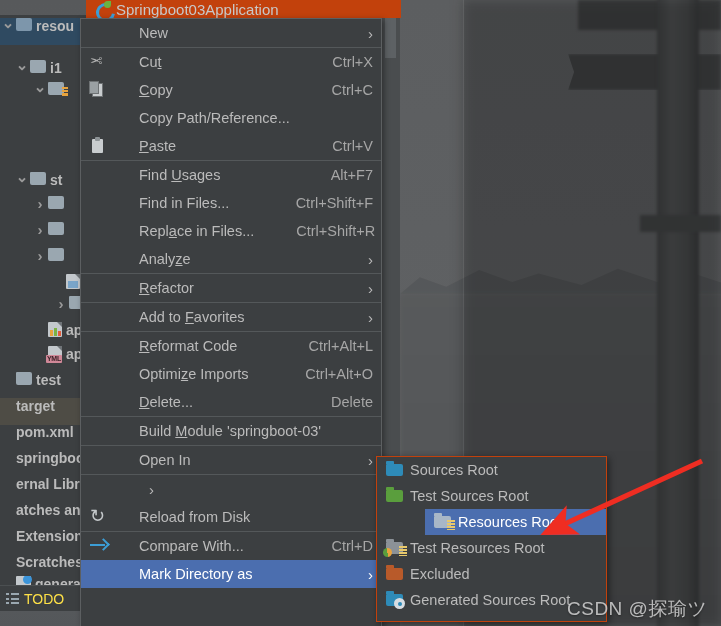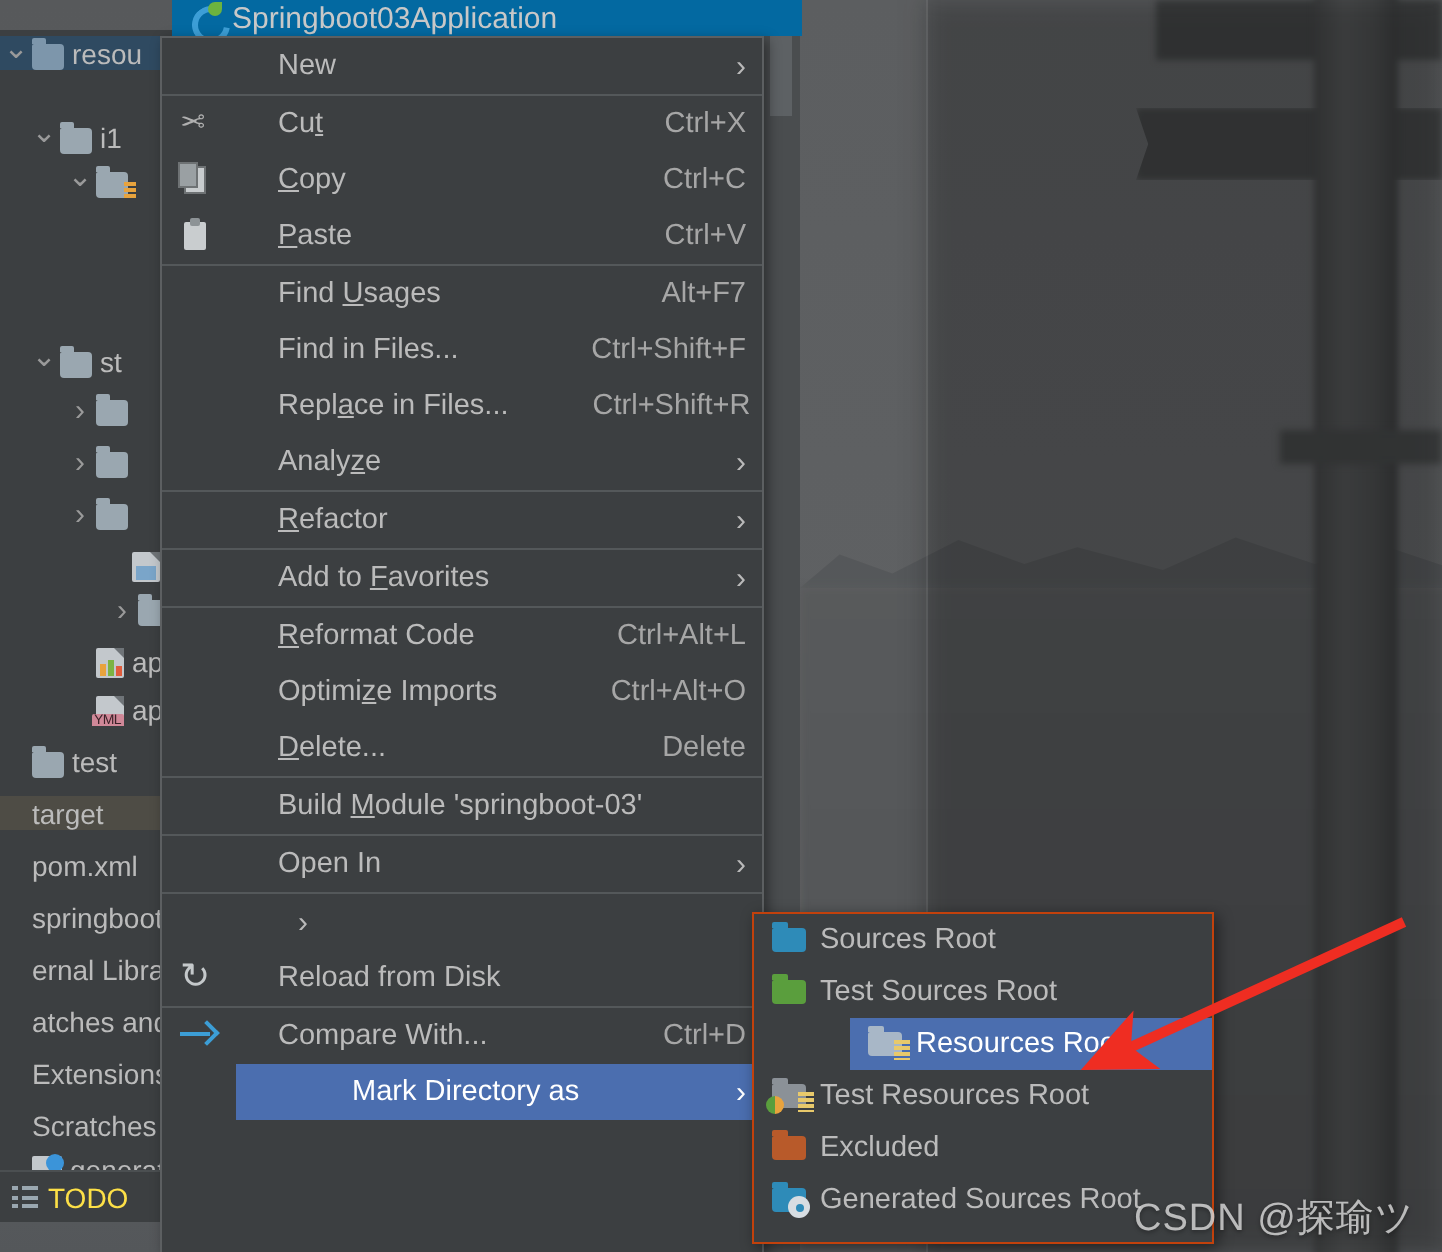--- a/index.html
+++ b/index.html
@@ -69,24 +69,24 @@
   }
 
   
   .sidebar {
     position: absolute; left: 0; top: 15px; width: 86px; height: 596px;
     background: #3c3f41;
     color: #a9b7c6;
   }
   .tree-row {
     position: absolute; left: 0;
-    height: 17px; width: 86px;
-    display: flex; align-items: flex-end;
+    height: 27px; width: 86px;
+    display: flex; align-items: flex-start;
     font-size: 14px; color: #bbbbbb;
-    white-space: nowrap; overflow: hidden;
+    white-space: nowrap; overflow: hidden; font-weight: bold;
   }
   .tree-row.sel { background: #2f4a61; }
   .tree-row.sel2 { background: #4e4c45; }
   .chev {
     width: 16px; flex: 0 0 16px; text-align: center;
     font-size: 11px; color: #9a9a9a; line-height: 1;
   }
   .chev.down::before { content: "\2304"; position: relative; top: -3px; font-size: 15px; }
   .chev.right::before { content: "\203A"; font-size: 15px; }
   .folder {
@@ -170,21 +170,21 @@
       linear-gradient(#9aa7b0 0 0) 0 4.5px/3px 2px no-repeat,
       linear-gradient(#9aa7b0 0 0) 5px 4.5px/8px 2px no-repeat,
       linear-gradient(#9aa7b0 0 0) 0 9px/3px 2px no-repeat,
       linear-gradient(#9aa7b0 0 0) 5px 9px/8px 2px no-repeat;
   }
   .todo-label { font-size: 14px; color: #fde047; }
 
   
   .tabstrip {
     position: absolute; left: 86px; top: 0; width: 315px; height: 18px;
-    background: #0369a1;
+    background: #c2410c;
     display: flex; align-items: center; gap: 5px; padding-left: 10px;
   }
   .spring-ico {
     width: 15px; height: 15px; flex: 0 0 15px; position: relative;
   }
   .spring-ico::before {
     content: ""; position: absolute; left: 0; top: 1px;
     width: 13px; height: 13px; border-radius: 50%;
     border: 3px solid #3c9ed6; border-right-color: transparent;
     transform: rotate(-35deg);
@@ -209,21 +209,21 @@
     overflow: hidden;
   }
   .mi {
     position: relative;
     display: flex; align-items: center;
     height: 28px;
     padding-left: 6px; padding-right: 8px;
     white-space: nowrap;
     gap: 28px;
   }
-  .mi.hl { background: #4b6eaf; color: #ffffff; margin-left: 37px; }
+  .mi.hl { background: #4b6eaf; color: #ffffff; }
   .mi.disabled { color: #777b7d; }
   .mi-ico {
     width: 22px; flex: 0 0 22px; height: 18px;
     position: relative; margin-right: 2px;
   }
   .mi-text { flex: 1 1 auto; }
   .mi-text u { text-decoration: underline; }
   .mi-accel { color: #a6a6a6; font-size: 14.5px; margin-left: 14px; }
   .mi-arrow {
     margin-left: 10px; color: #b9b9b9; font-size: 15px; line-height: 1;
@@ -489,20 +489,24 @@
         <span class="mi-ico ic-cut"></span>
         <span class="mi-text">Cu<u>t</u></span>
         <span class="mi-accel">Ctrl+X</span>
       </div>
       <div class="mi">
         <span class="mi-ico ic-copy"></span>
         <span class="mi-text"><u>C</u>opy</span>
         <span class="mi-accel">Ctrl+C</span>
       </div>
       <div class="mi">
+        <span class="mi-ico"></span>
+        <span class="mi-text">Copy Path/Reference...</span>
+      </div>
+      <div class="mi">
         <span class="mi-ico ic-paste"></span>
         <span class="mi-text"><u>P</u>aste</span>
         <span class="mi-accel">Ctrl+V</span>
       </div>
       <div class="sep"></div>
       <div class="mi">
         <span class="mi-ico"></span>
         <span class="mi-text">Find <u>U</u>sages</span>
         <span class="mi-accel">Alt+F7</span>
       </div>

